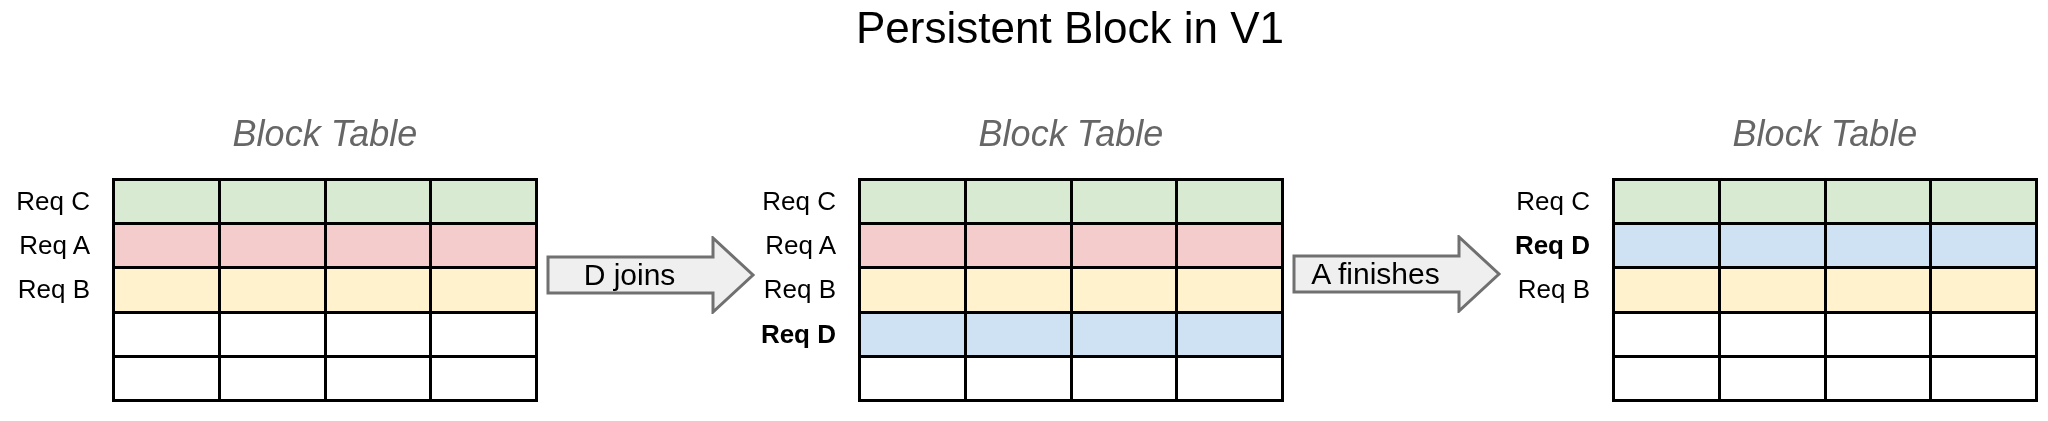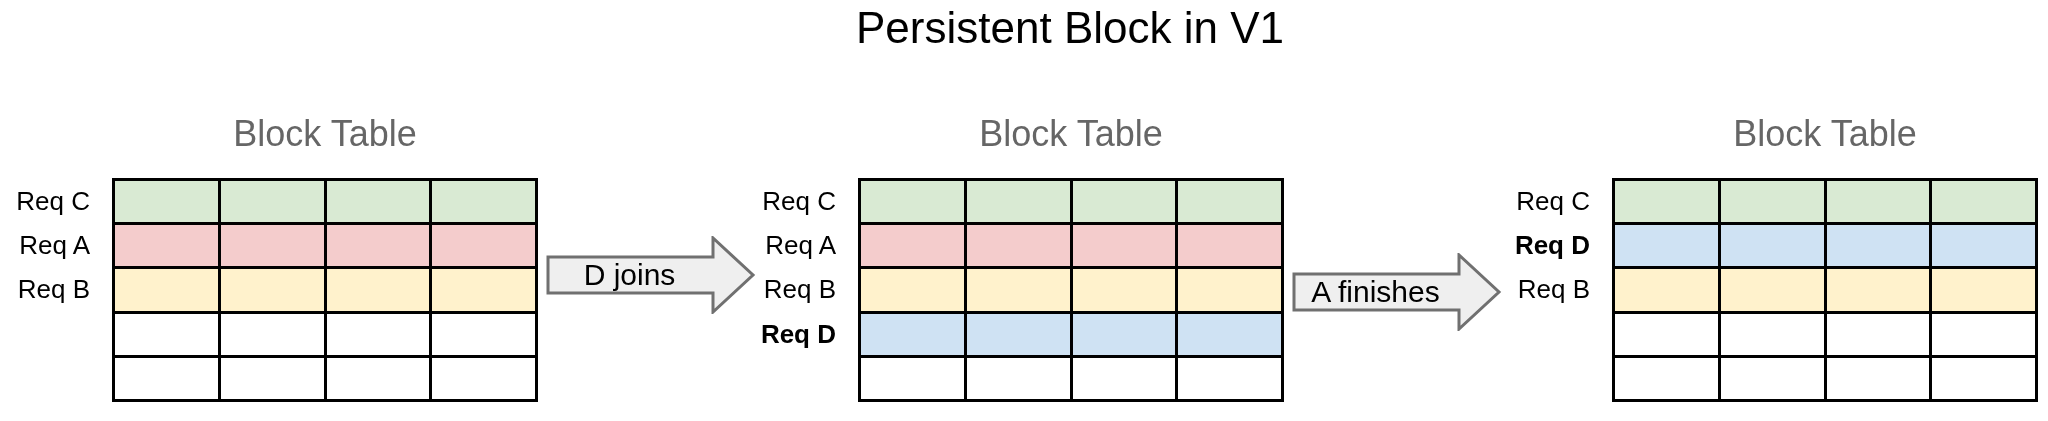--- a/index.html
+++ b/index.html
@@ -32,20 +32,21 @@
   .g3 { left: 1440px; }
   .table-title {
     position: absolute;
     left: 172px;
     top: 4px;
     width: 426px;
     text-align: center;
     font-size: 36px;
     line-height: 1.2;
     white-space: nowrap;
+    font-style: italic;
   }
   .grid {
     position: absolute;
     left: 172px;
     top: 70px;
     width: 426px;
     height: 224px;
     box-sizing: border-box;
     display: grid;
     grid-template-columns: repeat(4, 1fr);
@@ -74,21 +75,21 @@
     font-size: 26px;
     white-space: nowrap;
   }
   .row-label.bold { font-weight: bold; }
   .arrow {
     position: absolute;
     width: 210px;
     height: 78px;
   }
   .arrow-1 { left: 546px; top: 236px; }
-  .arrow-2 { left: 1292px; top: 253px; padding-left: 24px; }
+  .arrow-2 { left: 1292px; top: 235px; padding-left: 24px; }
   .arrow svg { position: absolute; left: 0; top: 0; }
   .arrow-label {
     position: absolute;
     left: 0;
     top: 20px;
     width: 167px;
     height: 38px;
     display: flex;
     align-items: center;
     justify-content: center;

